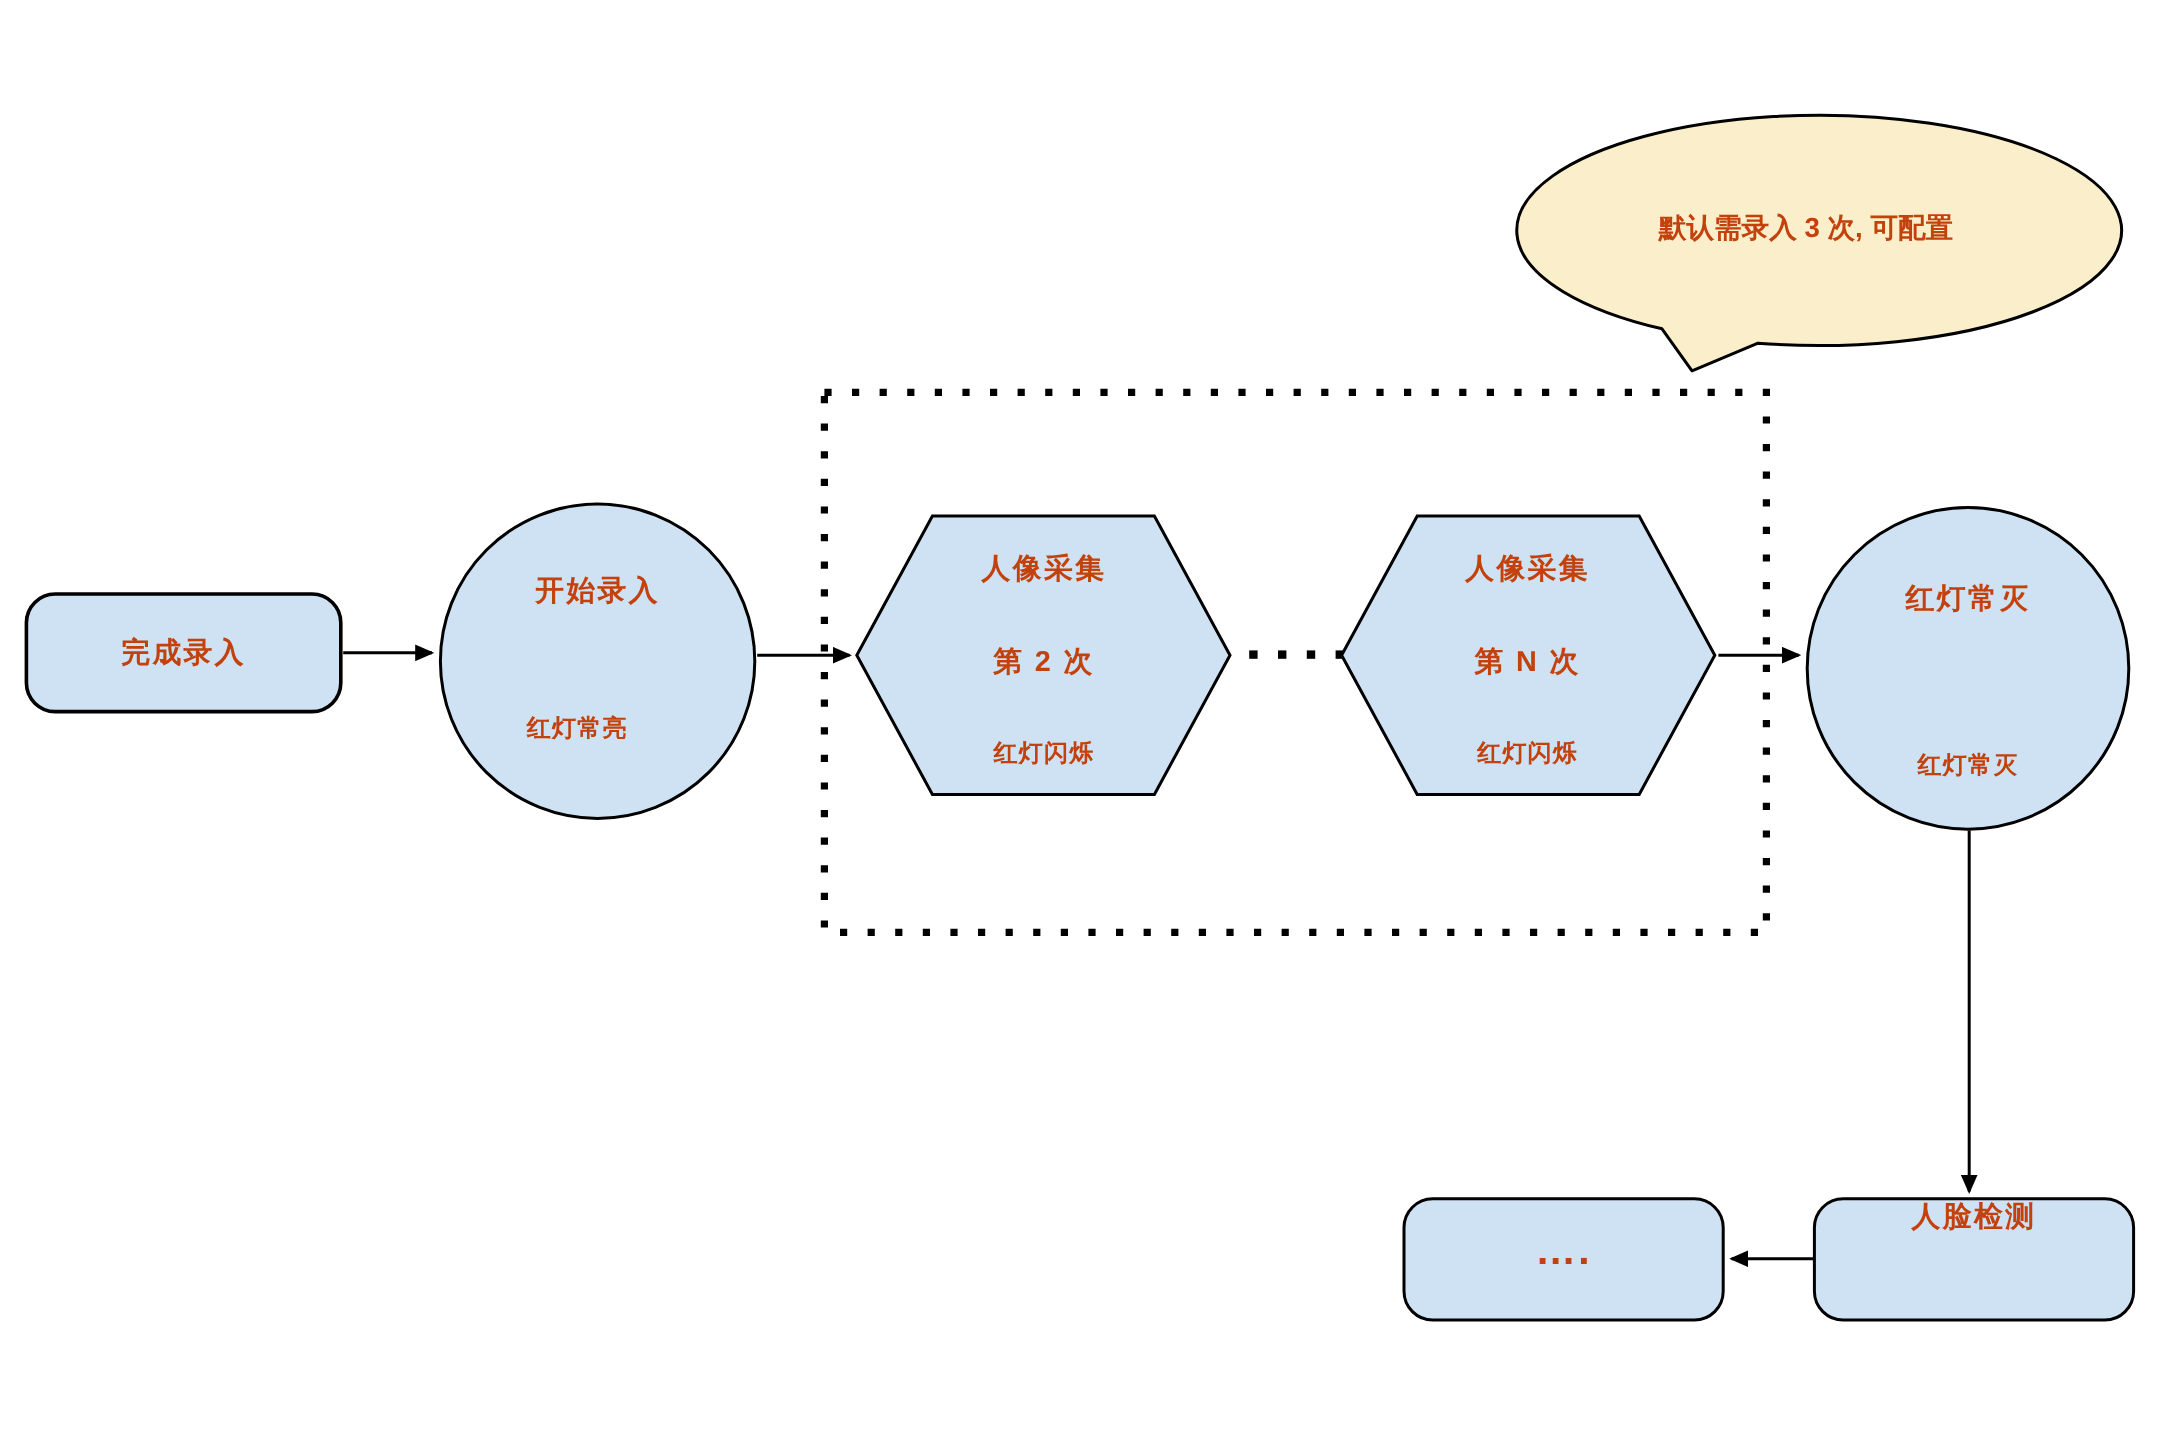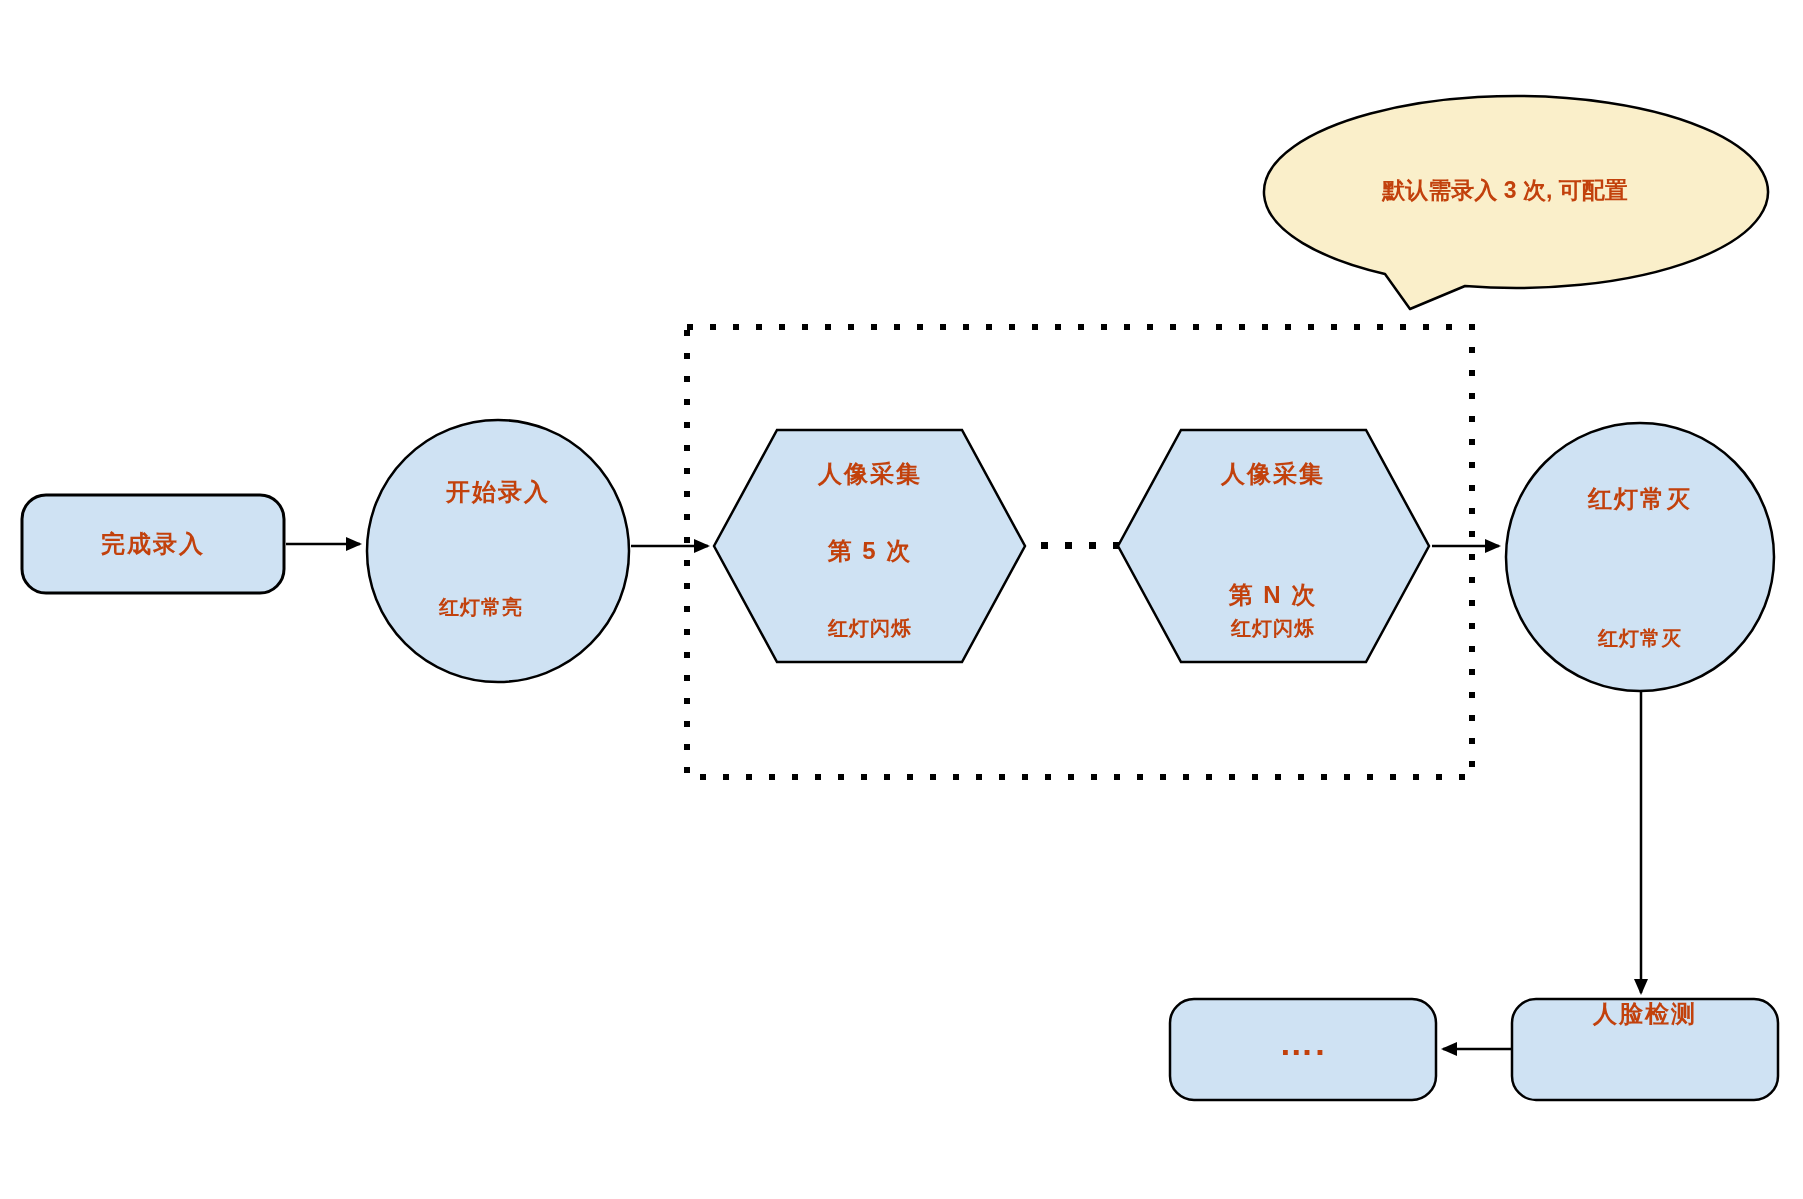--- a/index.html
+++ b/index.html
@@ -120,25 +120,25 @@
     <line class="edge" x1="1641" y1="692" x2="1641" y2="993" marker-end="url(#arrow)"></line>
     <line class="edge" x1="1512" y1="1049" x2="1443" y2="1049" marker-end="url(#arrow)"></line>
   </svg>
 
   <div class="t t-title" style="left:153px; top:544px;">完成录入</div>
 
   <div class="t t-title" style="left:498px; top:492px;">开始录入</div>
   <div class="t t-sub" style="left:481px; top:607px;">红灯常亮</div>
 
   <div class="t t-title" style="left:870px; top:474px;">人像采集</div>
-  <div class="t t-title" style="left:870px; top:551px;">第 5 次</div>
+  <div class="t t-title" style="left:870px; top:551px;">第 2 次</div>
   <div class="t t-sub" style="left:870px; top:628px;">红灯闪烁</div>
 
   <div class="t t-title" style="left:1273px; top:474px;">人像采集</div>
-  <div class="t t-title" style="left:1273px; top:551px;margin-top:44px;">第 N 次</div>
+  <div class="t t-title" style="left:1273px; top:551px;">第 N 次</div>
   <div class="t t-sub" style="left:1273px; top:628px;">红灯闪烁</div>
 
   <div class="t t-title" style="left:1640px; top:499px;">红灯常灭</div>
   <div class="t t-sub" style="left:1640px; top:638px;">红灯常灭</div>
 
   <div class="t t-dots" style="left:1303px; top:1043px;">….</div>
   <div class="t t-title" style="left:1645px; top:1014px;">人脸检测</div>
 
   <div class="t t-callout" style="left:1505px; top:190px;">默认需录入 3 次, 可配置</div>
 

